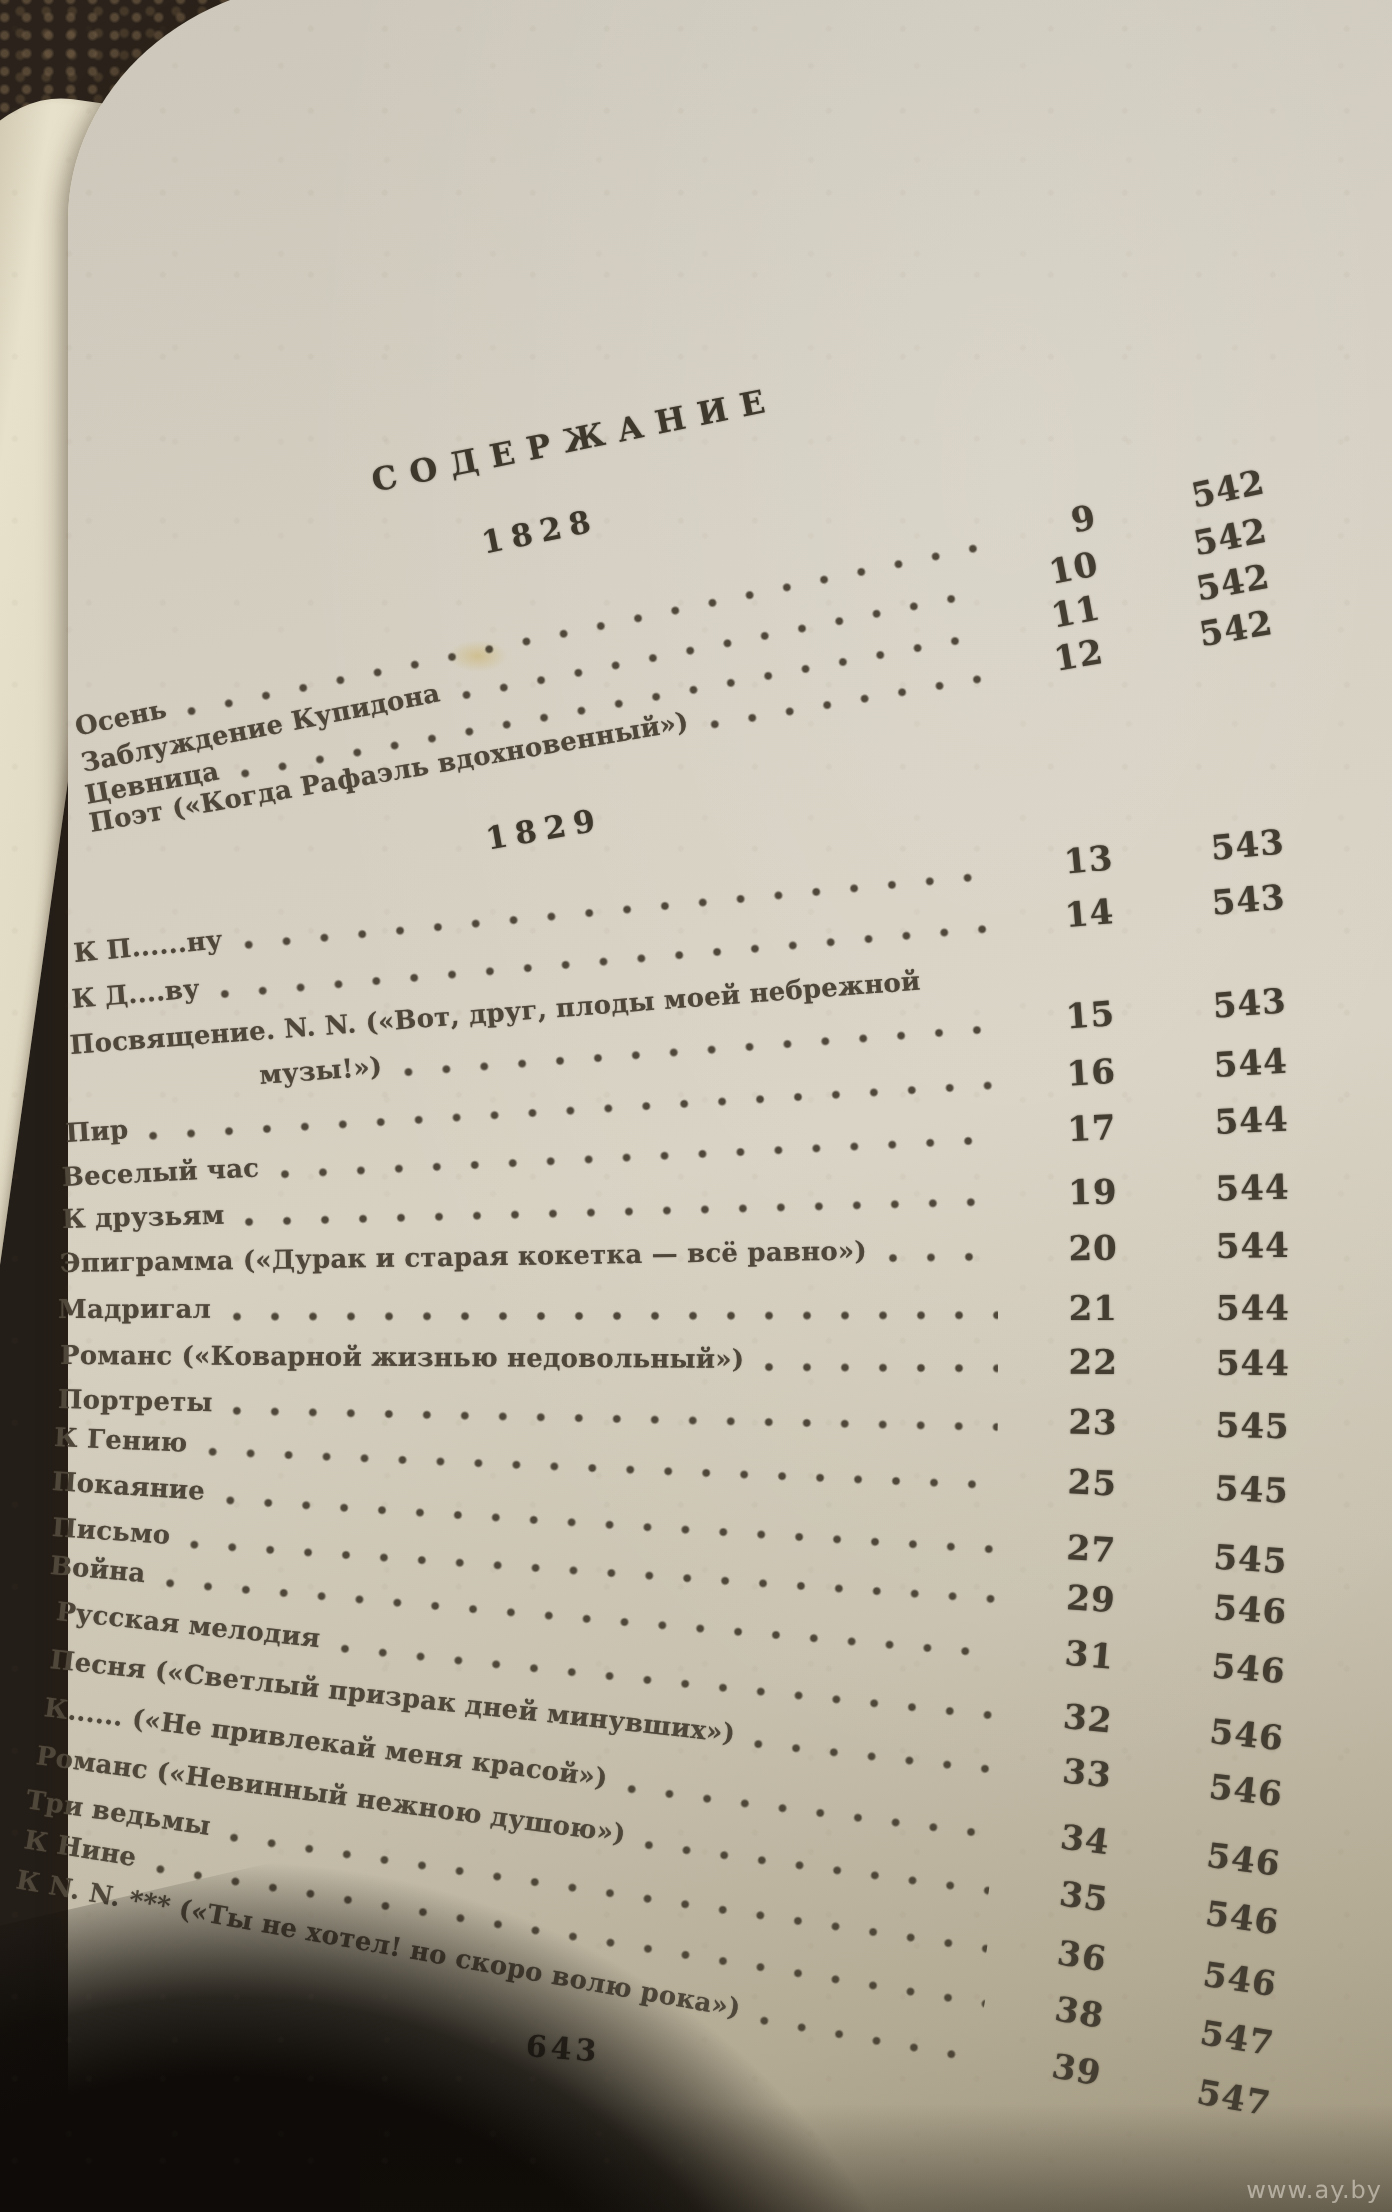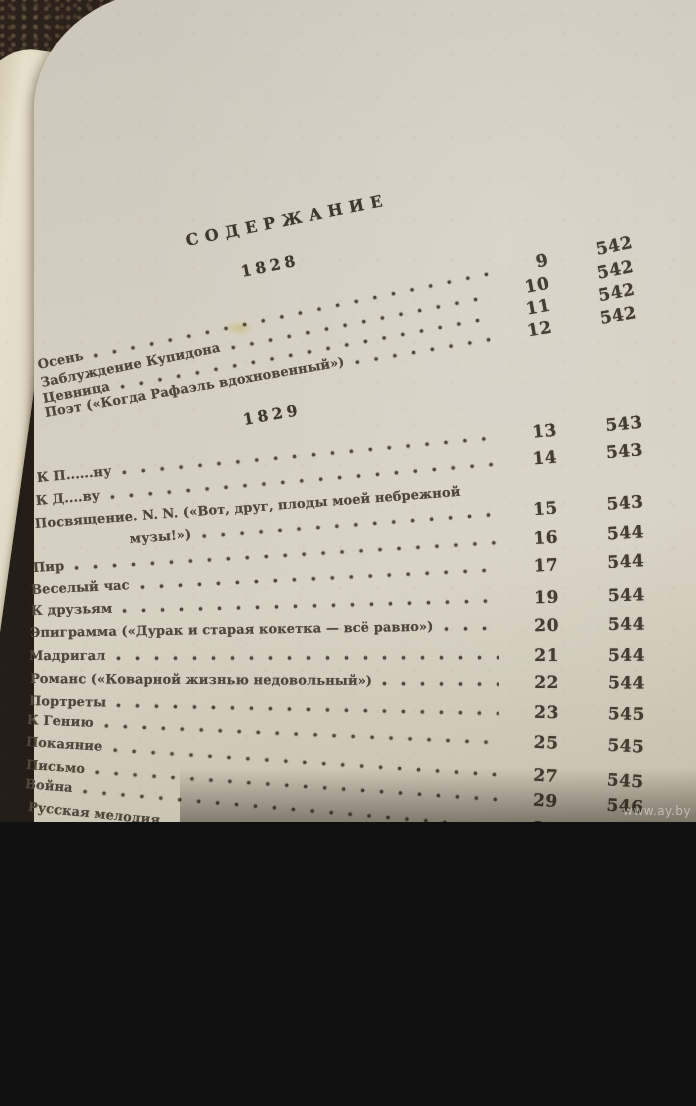--- a/index.html
+++ b/index.html
@@ -1,17 +1,17 @@
 <!DOCTYPE html>
 <html><head>
 <meta charset="utf-8">
 <style>
   html,body{margin:0;padding:0;background:#111;}
   #photo{
-    position:relative; width:696px; height:822px; overflow:hidden;
+    position:relative; width:696px; height:1106px; overflow:hidden;
     background:#241e18;
     font-family:"DejaVu Serif", serif;
   }
   
   #cover-texture{
     position:absolute; left:-12px; top:-12px; width:170px; height:140px;
     background:
       radial-gradient(circle at 30% 30%, rgba(122,100,74,.55) 1.5px, rgba(0,0,0,0) 3px),
       radial-gradient(circle at 70% 60%, rgba(96,78,56,.5) 1.5px, rgba(0,0,0,0) 3px),
       #2b231b;

